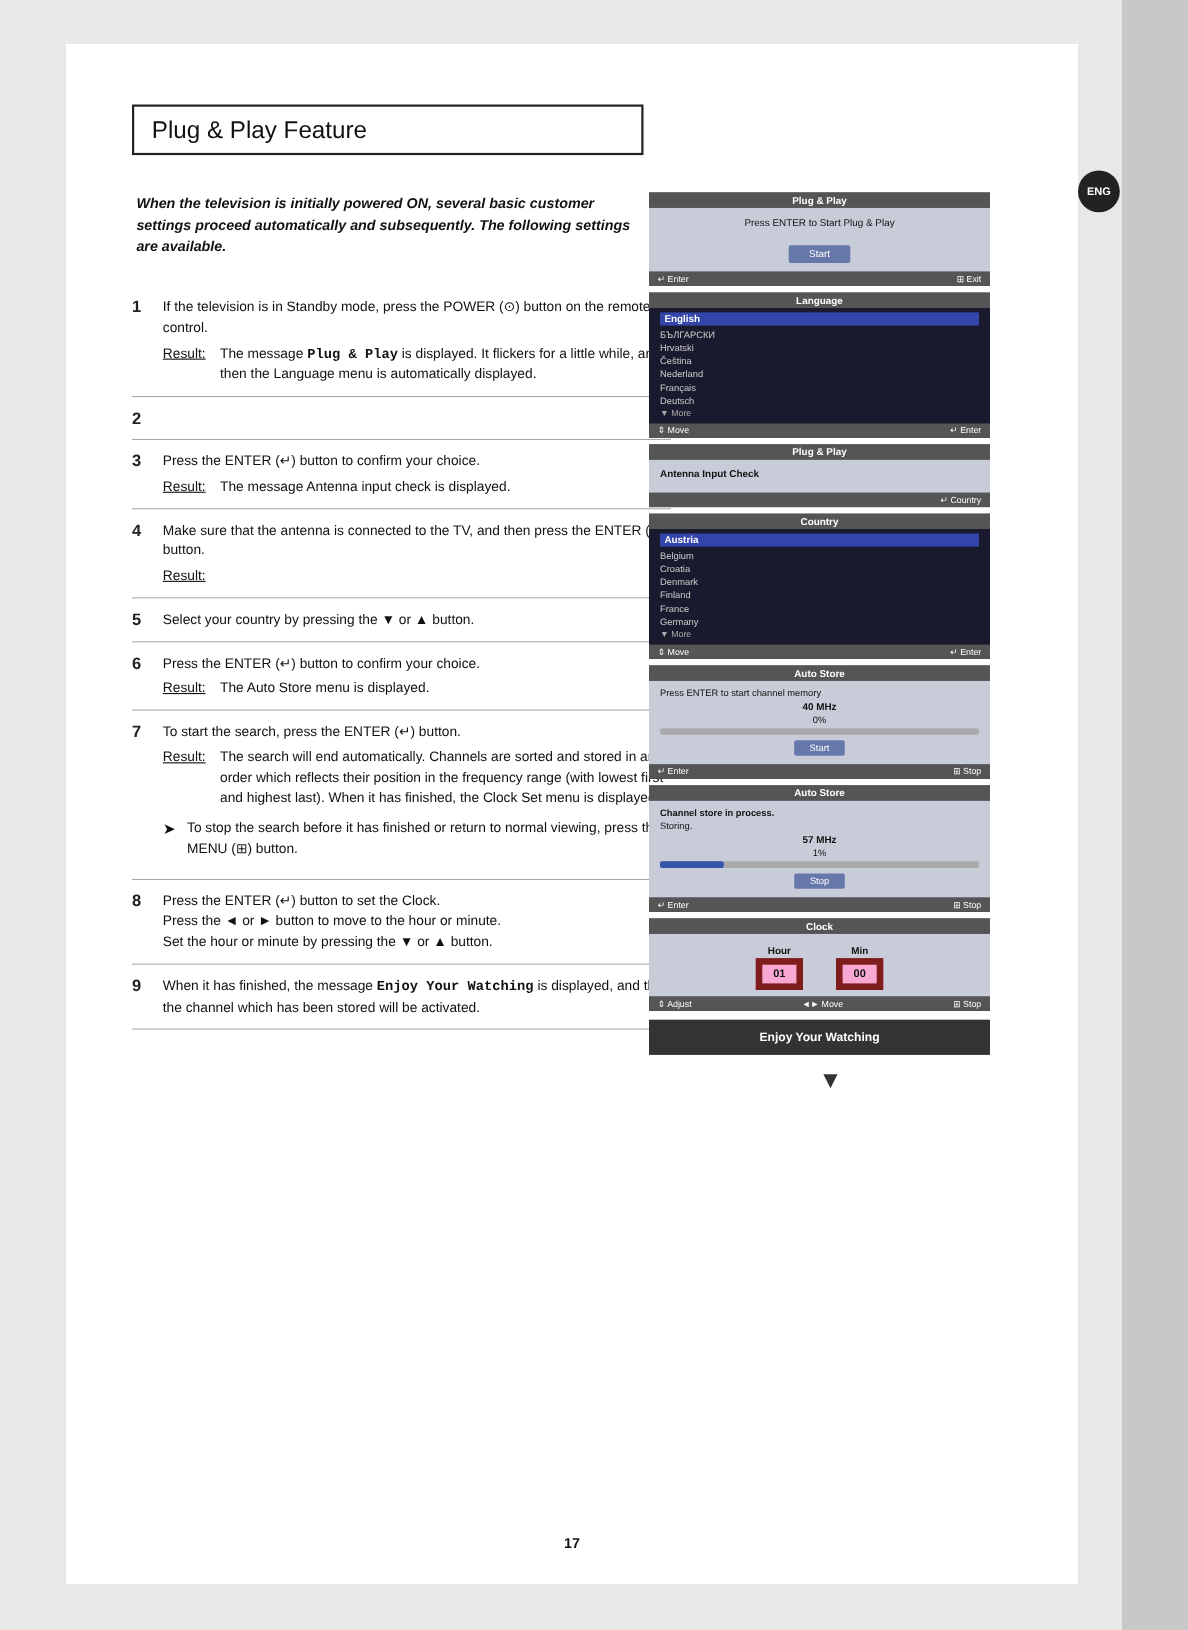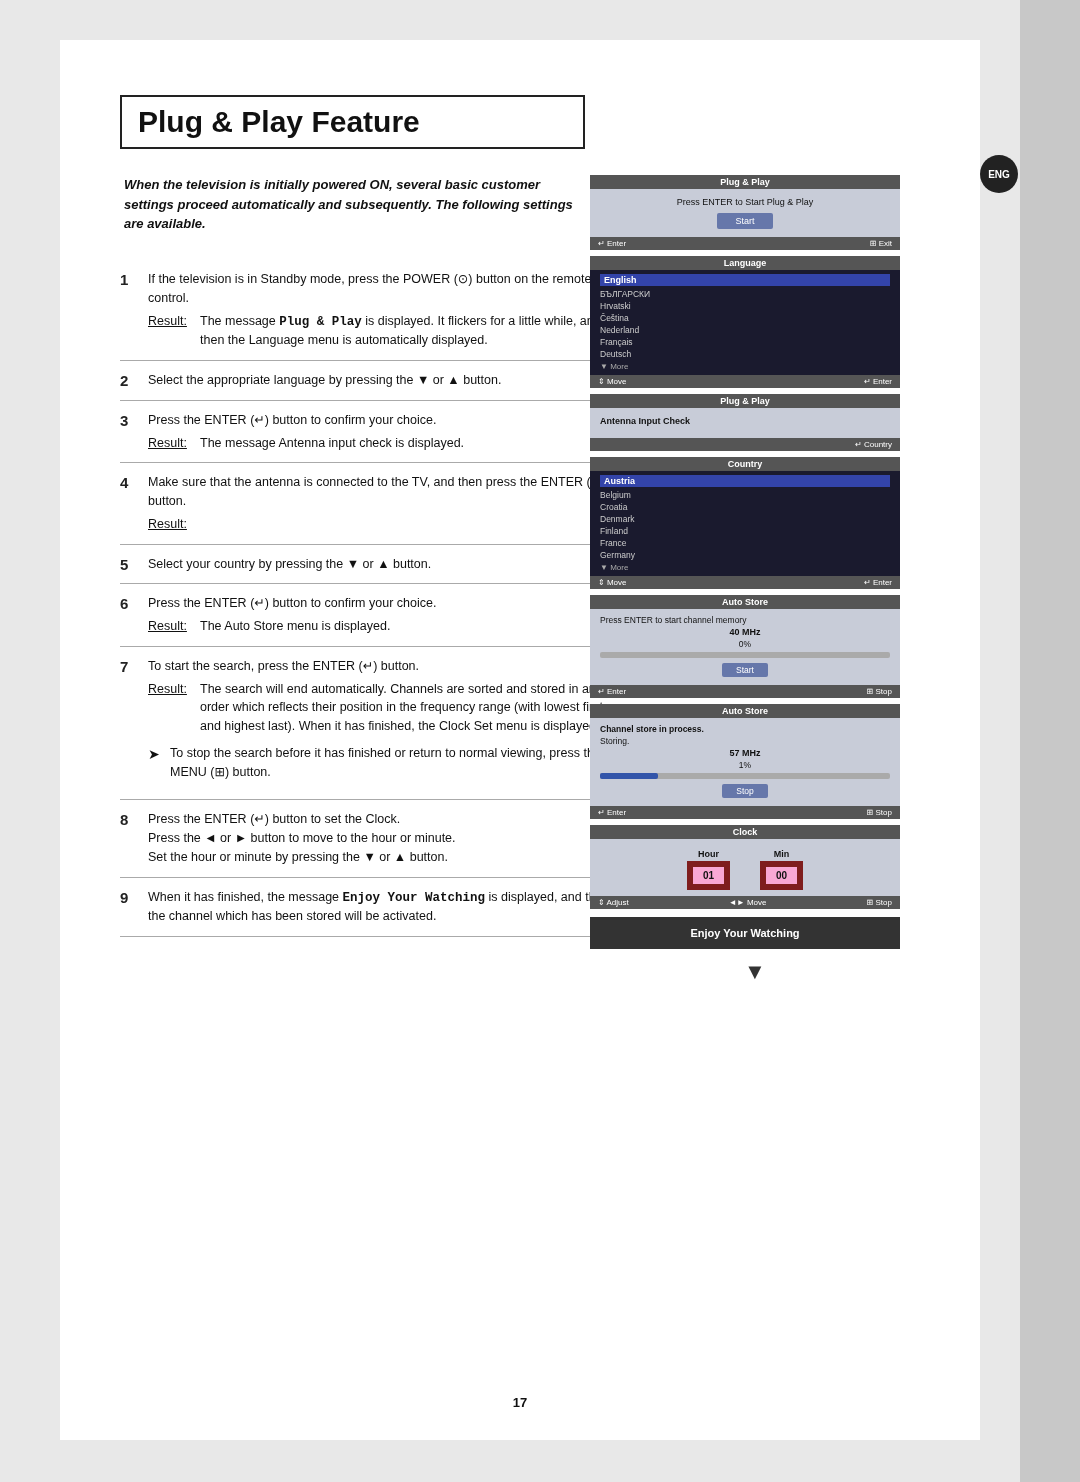--- a/index.html
+++ b/index.html
@@ -54,22 +54,22 @@
     
     .title-box {
       position: absolute;
       left: 60px;
       top: 55px;
       width: 465px;
       border: 2px solid #222;
       padding: 8px 16px;
     }
     .title-box h1 {
-      font-size: 30px;
-      font-weight: bold;
+      font-size: 22px;
+      font-weight: normal;
       color: #111;
     }
 
     
     .intro {
       position: absolute;
       left: 64px;
       top: 135px;
       width: 465px;
       font-size: 13px;
@@ -190,21 +190,21 @@
 
     
     .pp1-body {
       background: #c8ccd8;
       color: #111;
       padding: 8px 10px;
       text-align: center;
     }
     .pp1-body .press-text {
       font-size: 9px;
-      margin-bottom: 6px;
+      margin-bottom: 16px;
     }
     .pp1-body .start-btn {
       display: inline-block;
       background: #6677aa;
       color: #fff;
       padding: 3px 18px;
       font-size: 9px;
       border-radius: 2px;
     }
 
@@ -437,23 +437,20 @@
         If the television is in Standby mode, press the <span class="bold">POWER</span> (⊙) button on the remote control.
         <div class="result-row">
           <span class="result-label">Result:</span>
           <span class="result-text">The message <span class="code">Plug &amp; Play</span> is displayed. It flickers for a little while, and then the <span class="bold">Language</span> menu is automatically displayed.</span>
         </div>
       </div>
     </div>
 
     <div class="step">
       <div class="step-num">2</div>
-      <div class="step-content">
-        Select the appropriate language by pressing the ▼ or ▲ button.
-      </div>
     </div>
 
     <div class="step">
       <div class="step-num">3</div>
       <div class="step-content">
         Press the <span class="bold">ENTER</span> (↵) button to confirm your choice.
         <div class="result-row">
           <span class="result-label">Result:</span>
           <span class="result-text">The message <span class="bold">Antenna input check</span> is displayed.</span>
         </div>

